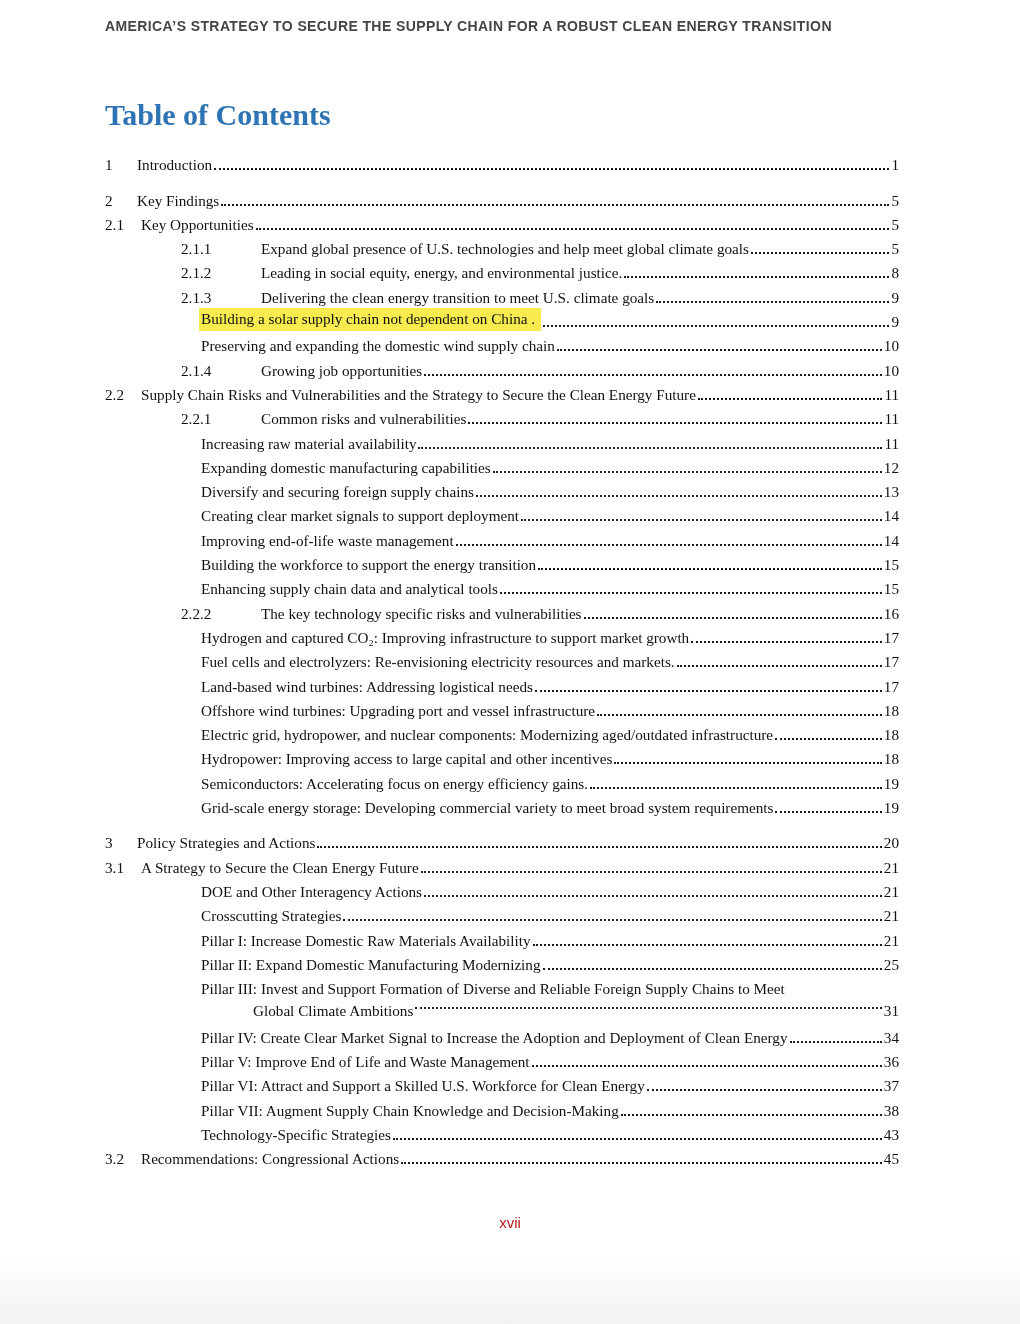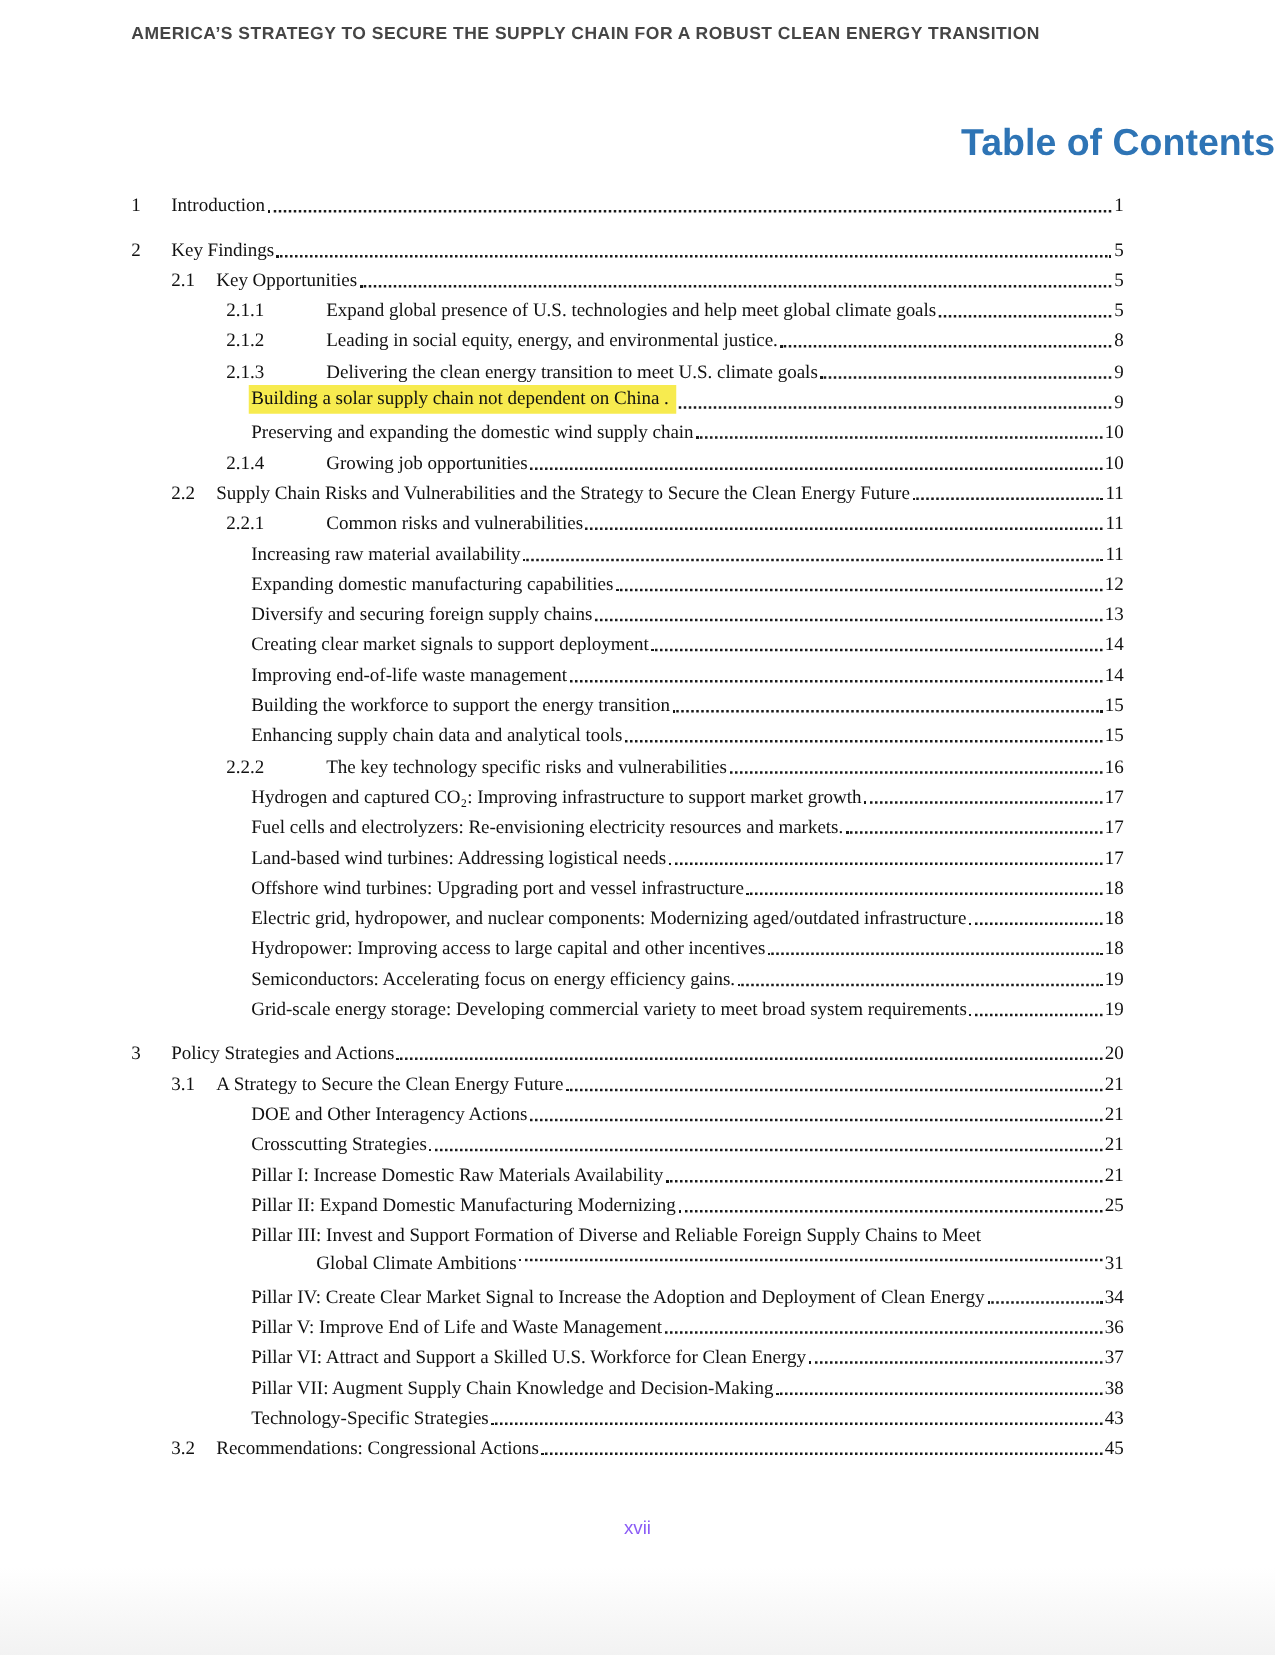--- a/index.html
+++ b/index.html
@@ -11,55 +11,54 @@
     color: #111111;
   }
   .doc-header {
     padding: 18px 12px 0 105px;
     font-family: "Liberation Sans", "DejaVu Sans", sans-serif;
     font-size: 14px; font-weight: 600; letter-spacing: 0.4px;
     color: var(--header-text, #454545);
   }
   .toc-title {
     margin: 64px 0 18px 105px;
-    font-family: Liberation Sans, sans-serif;
+    font-family: Liberation Serif, serif;
     font-size: 30px; font-weight: 700;
     color: var(--accent, #2E74B5);
-    text-align: right;
   }
   .toc-list { padding: 0 121px 0 105px; }
   .row {
     display: flex; align-items: flex-end;
     height: 24.3px;
   }
   .row.sp { margin-top: 11px; }
   .num, .label, .page, .leader { font-size: 15.2px; }
   .num, .label, .page { line-height: 19px; white-space: nowrap; }
   .label { white-space: normal; }
   .num { flex-shrink: 0; }
   .lvl-1 { margin-left: 0; }   .lvl-1 .num { width: 32px; }
-  .lvl-2 { margin-left: 32px; } .lvl-2 .num { width: 36px; }
+  .lvl-2 { } .lvl-2 .num { width: 36px; }
   .lvl-3 { margin-left: 76px; } .lvl-3 .num { width: 80px; }
   .lvl-sub { margin-left: 96px; }
   .lvl-cont { margin-left: 148px; align-items: center; }
   .leader {
     flex: 1 1 auto; min-width: 6px;
     border-bottom: 2px dotted #1a1a1a;
     margin: 0 2px 4px 2px;
   }
   .page { flex-shrink: 0; }
   .hl {
     background: var(--highlight, #F7EB4F);
     padding: 1px 6px 3px 2px; margin-left: -2px;
   }
   .doc-footer {
     position: absolute; left: 0; right: 0; top: 1214px;
     text-align: center;
     font-family: "Liberation Sans", "DejaVu Sans", sans-serif;
-    font-size: 15px; color: #8b5cf6;
+    font-size: 15px; color: #b91c1c;
   }
   .bottom-fade {
     position: absolute; left: 0; right: 0; bottom: 0; height: 70px;
     background: linear-gradient(rgba(244,244,244,0), rgba(238,238,238,0.75));
     pointer-events: none;
   }
 </style>
 </head>
 <body>
 

